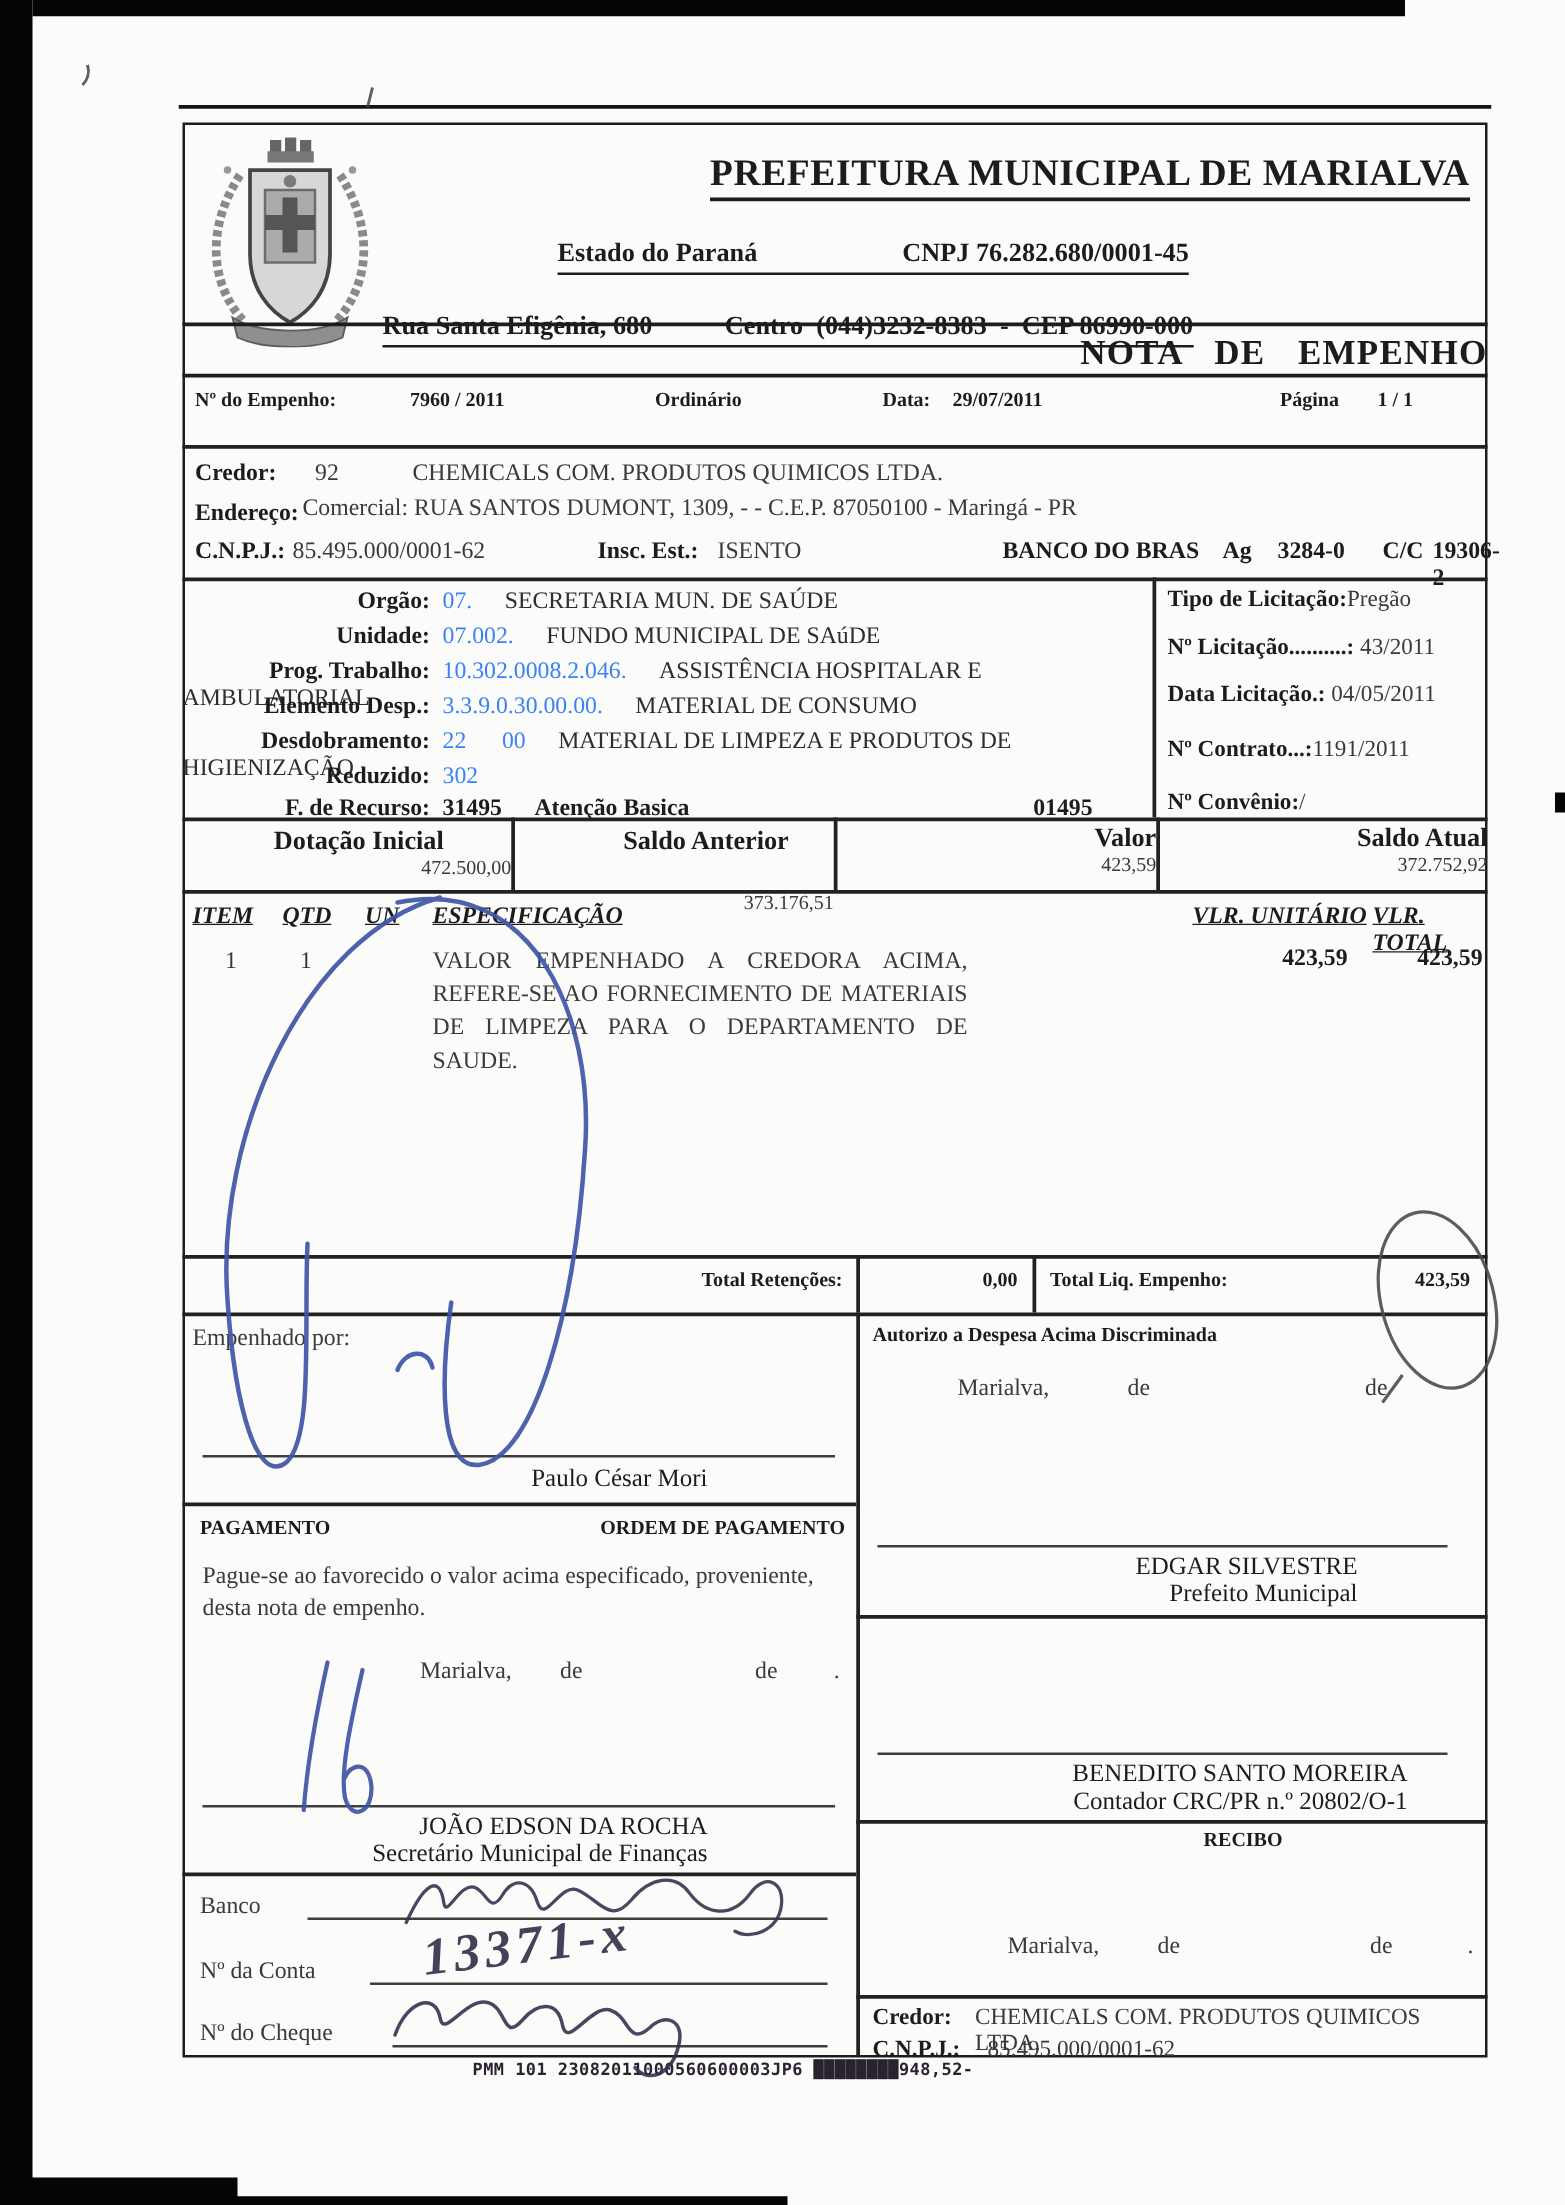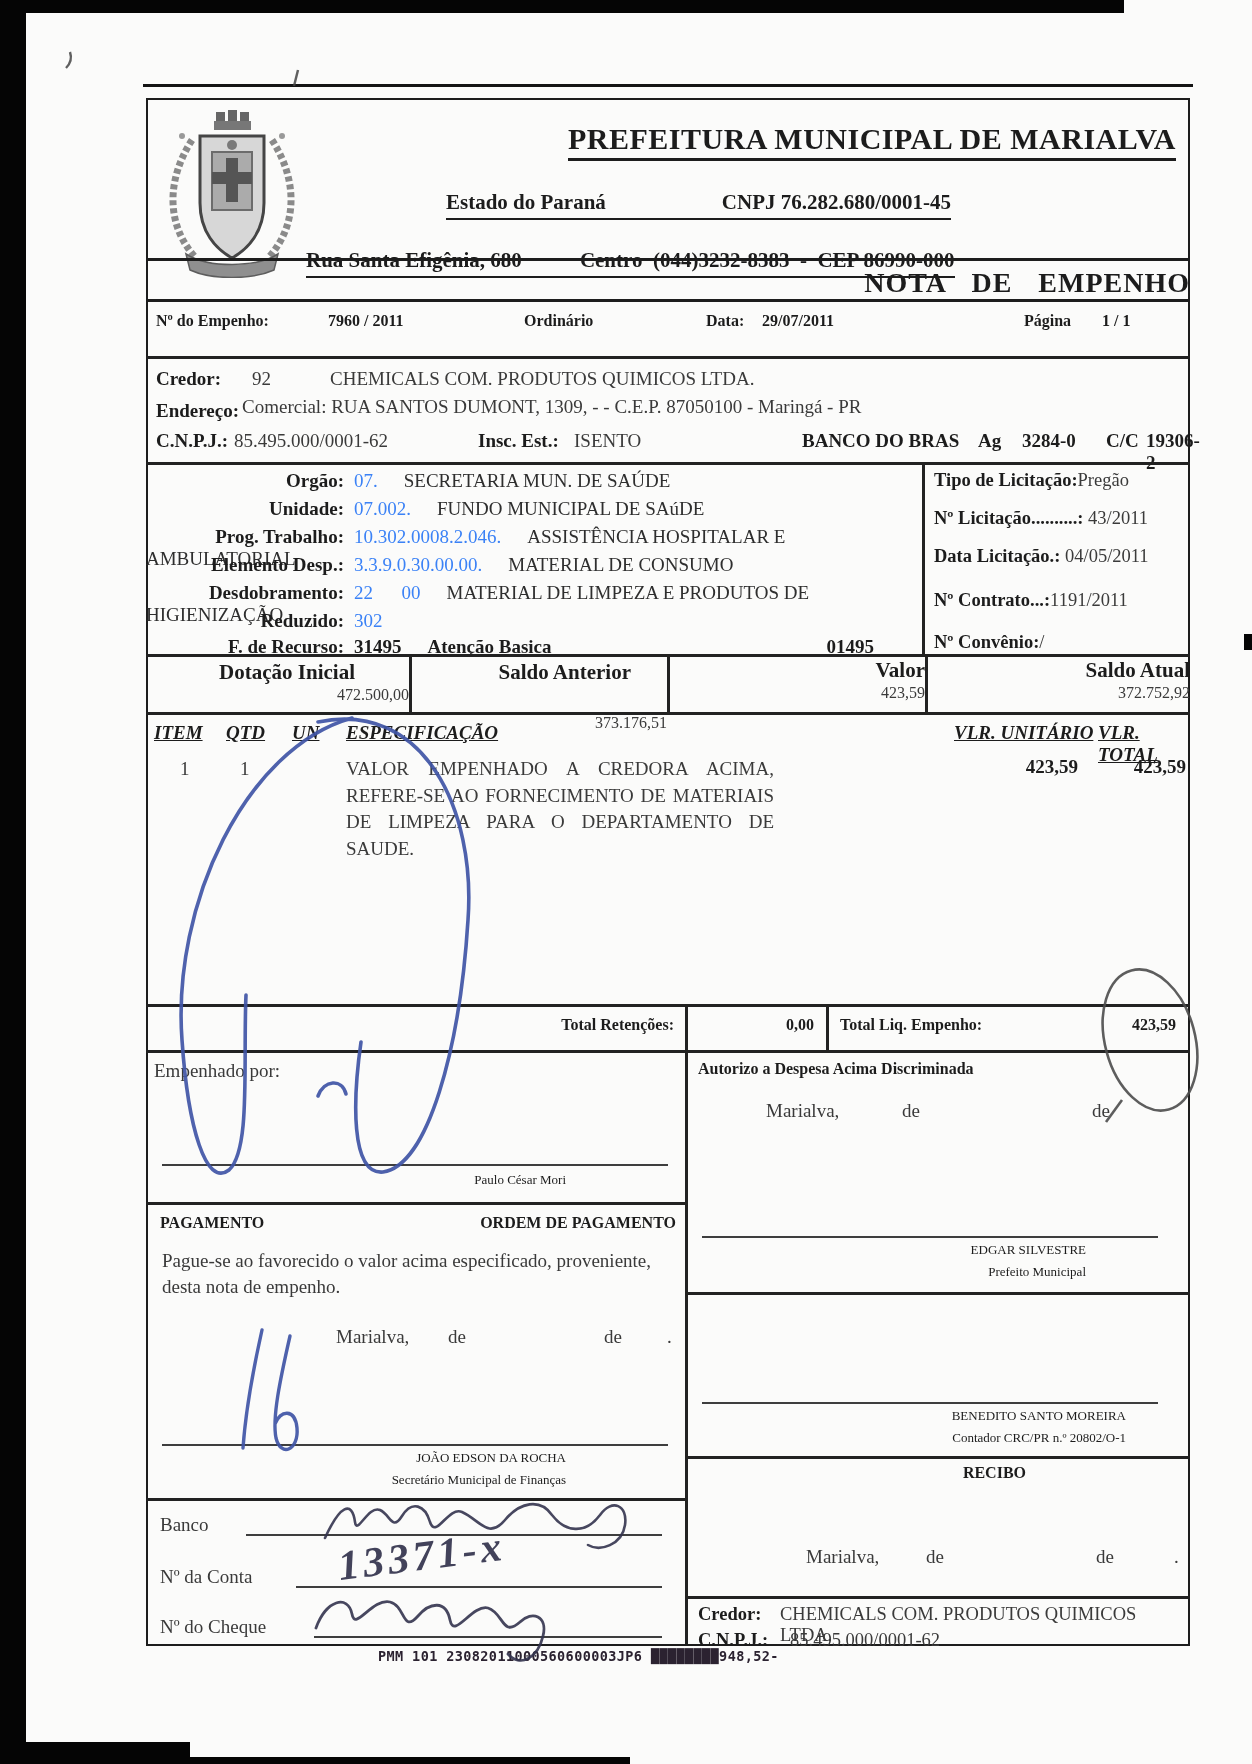--- a/index.html
+++ b/index.html
@@ -33,21 +33,21 @@
   .h-sub{font-size:21px;font-weight:bold;display:flex;border-bottom:2.5px solid #1d1d1d;padding-bottom:3px;width:max-content;}
   .nota-title{font-size:28px;font-weight:bold;word-spacing:18px;letter-spacing:1px;line-height:44px;}
   .f20{font-size:16px;} .f19{font-size:19px;} .f18{font-size:18.5px;} .f21{font-size:21px;}
   .orow{position:absolute;left:0;width:772px;font-size:19px;}
   .orow .olabel{display:inline-block;width:198px;text-align:right;font-weight:bold;}
   .orow .ocode{margin-left:10px;white-space:pre;color:#3b82f6;}
   .orow .odesc{margin-left:26px;color:#2e2e2e;}
   .lrow{position:absolute;left:788px;width:250px;font-size:18.5px;}
   .lrow .llabel{font-weight:bold;}
   .ith{font-size:19px;font-style:italic;font-weight:bold;text-decoration:underline;}
-  .sig-name{font-size:13px;}
+  .sig-name{font-size:20px;}
   .penlayer{position:absolute;left:0;top:0;width:1252px;height:1764px;pointer-events:none;z-index:6;}
   #footer-code{position:absolute;left:378px;top:1648px;font-family:"DejaVu Sans Mono",monospace;
     font-weight:bold;font-size:13.5px;letter-spacing:.4px;color:#2b2230;z-index:3;}
 </style>
 </head>
 <body>
 
 <div class="edge" style="left:0;top:0;width:26px;height:1764px;"></div>
 <div class="edge" style="left:26px;top:0;width:1098px;height:13px;"></div>
 <div class="edge" style="left:0;top:1742px;width:190px;height:22px;"></div>

